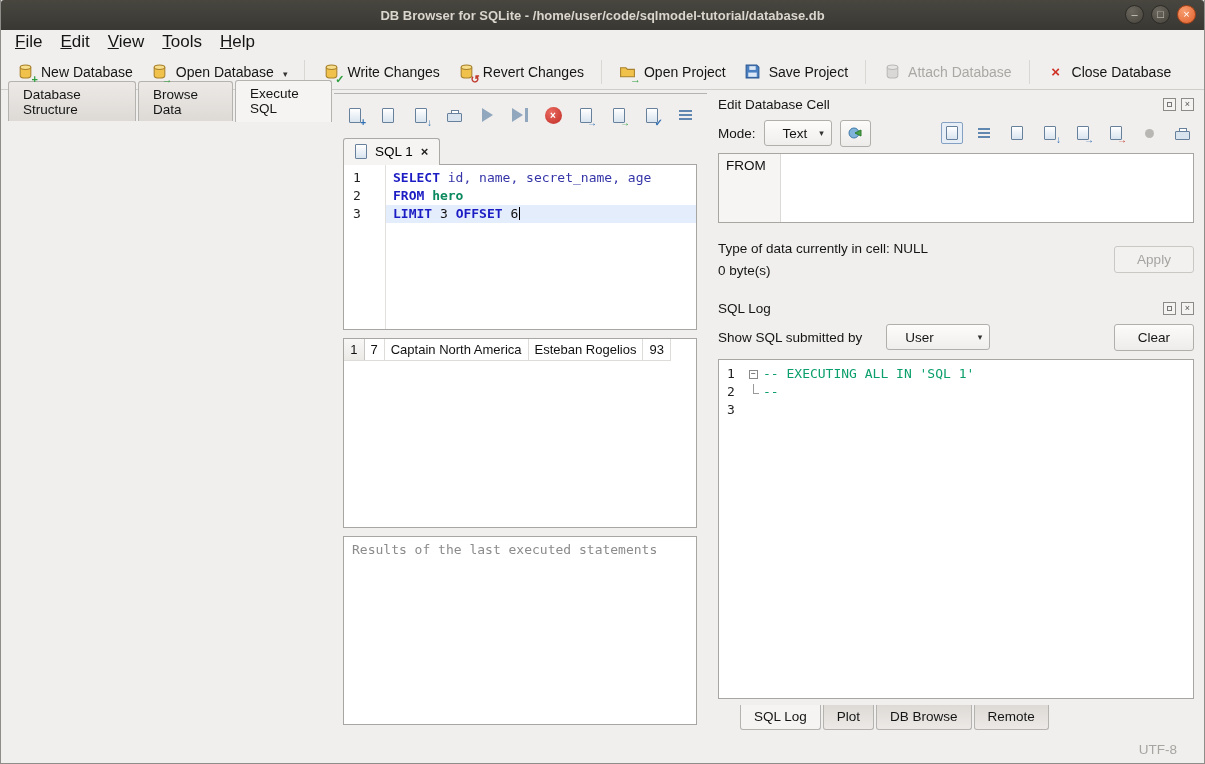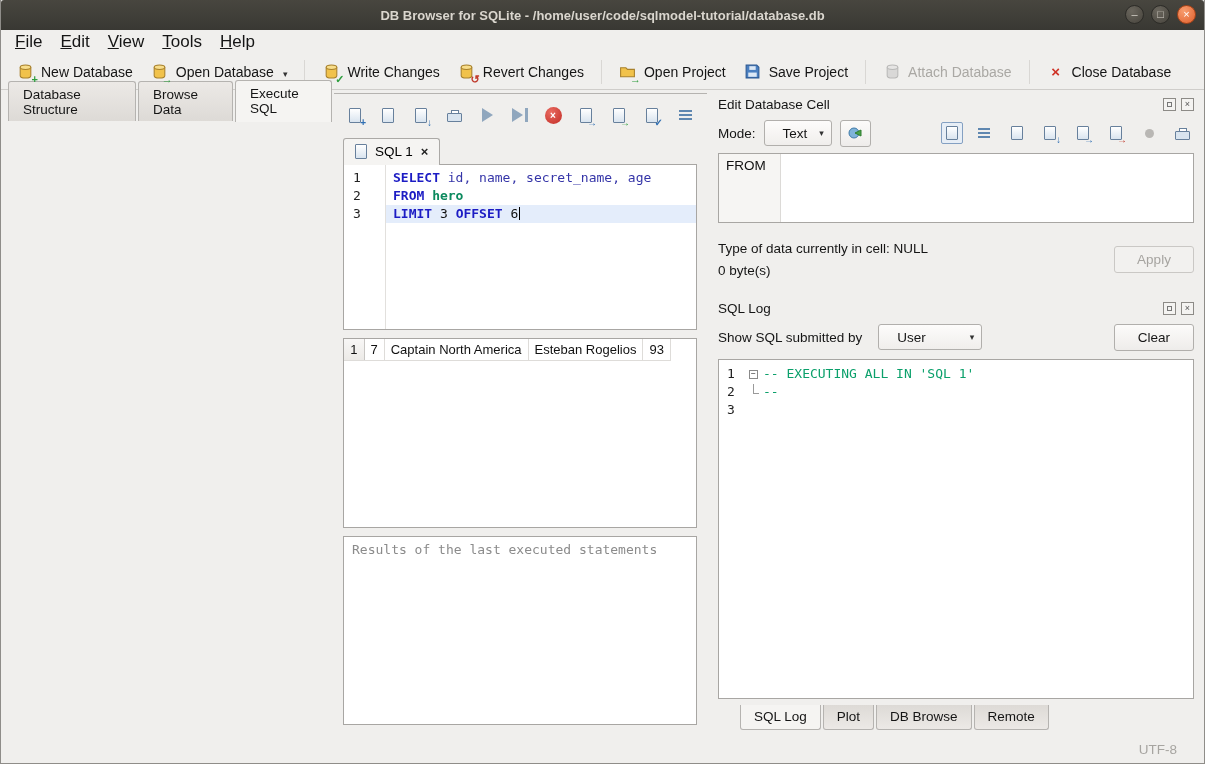--- a/index.html
+++ b/index.html
@@ -101,21 +101,21 @@
   .cellbox { height:70px; flex:0 0 70px; border:1px solid #a8a6a3; background:#fff; margin-top:2px; display:flex; overflow:hidden; }
   .cellgut { width:62px; flex:0 0 62px; background:#f6f5f3; border-right:1px solid #dcdad7; padding:4px 7px; font-size:13.5px; color:#111; }
 
   .inforow { display:flex; align-items:center; margin-top:10px; flex:0 0 52px; }
   .infolines { display:flex; flex-direction:column; gap:7px; font-size:13.5px; color:#151515; }
   .btn { width:80px; height:27px; border:1px solid #b1afac; border-radius:3px; background:linear-gradient(#fcfbfa,#eeecea); font-size:13.5px; color:#151515; display:flex; align-items:center; justify-content:center; }
   .btn.disabled { border-color:#cac8c5; background:#f2f1ef; color:#a6a4a0; }
   .pushR { margin-left:auto; }
 
   .loghead { margin-top:12px; }
-  .filterrow { display:flex; align-items:center; gap:16px; height:36px; flex:0 0 36px; }
+  .filterrow { display:flex; align-items:center; gap:24px; height:36px; flex:0 0 36px; }
   .logbox { flex:1; border:1px solid #a8a6a3; background:#fff; margin-top:4px; display:flex; font-family:"DejaVu Sans Mono",monospace; font-size:13px; min-height:0; overflow:hidden; }
   .loggut { width:28px; flex:0 0 28px; padding-top:5px; }
   .loggut .ln { height:18px; line-height:18px; padding-left:8px; color:#222; }
   .foldcol { width:16px; flex:0 0 16px; padding-top:5px; }
   .foldcell { height:18px; display:flex; align-items:center; }
   .foldbox { width:9px; height:9px; border:1px solid #8a8a8a; background:#fff; color:#444; font-size:8px; line-height:1; display:flex; align-items:center; justify-content:center; margin-left:2px; }
   .foldhook { width:6px; height:10px; border-left:1px solid #9a9a9a; border-bottom:1px solid #9a9a9a; margin-left:6px; margin-top:-6px; }
   .logcode { flex:1; padding-top:5px; }
   .logline { height:18px; line-height:18px; white-space:pre; color:var(--comment,#0ba06b); }
 

